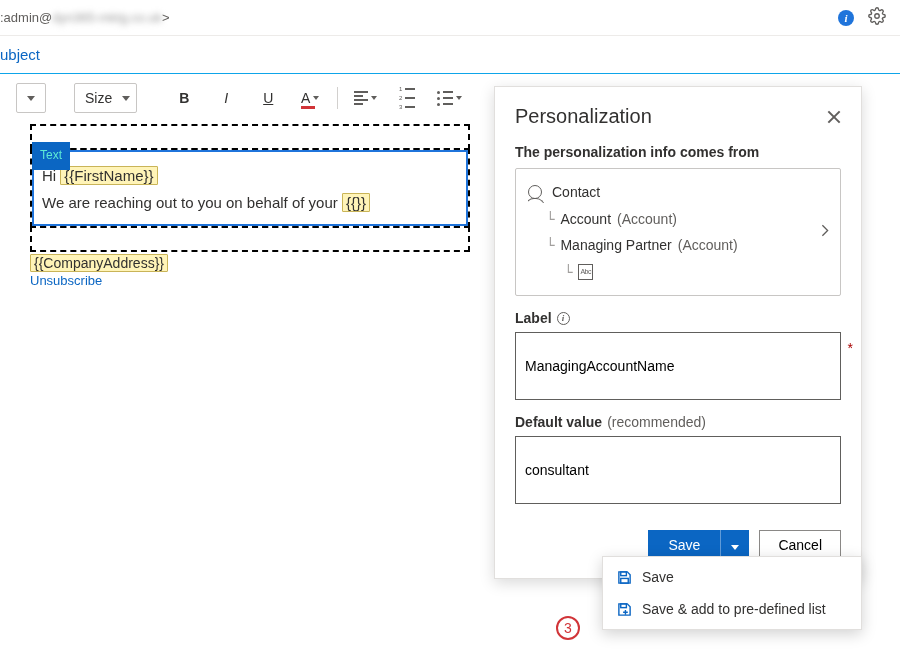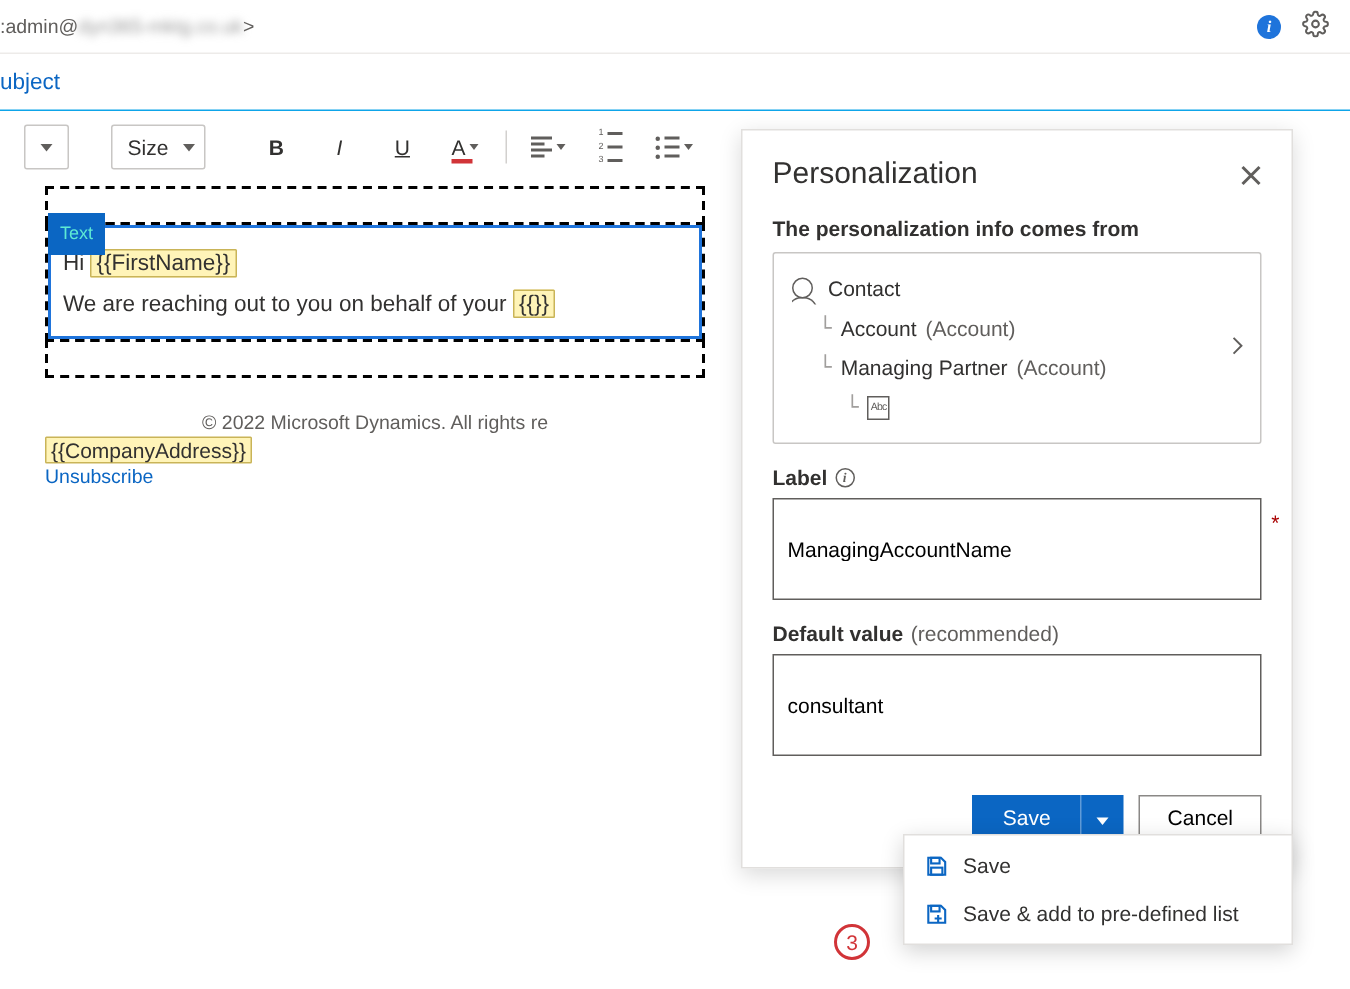--- a/index.html
+++ b/index.html
@@ -227,21 +227,20 @@
         </div>
         <div>
           <span>We are reaching out to you on behalf of your </span><span class="token">{{}}</span>
         </div>
       </div>
     </div>
     <div class="dashed-out">
         <div class="dashed-empty"></div>
       </div>
 
-    <div class="footer-txt">© 2022 Microsoft Dynamics. All rights re</div>
     <div class="unsub">
       <span class="token addr-token">{{CompanyAddress}}</span>
     </div>
     <div class="unsub">
       <a href="#">Unsubscribe</a>
     </div>
   </div>
 </div>
 
 <div class="panel">

